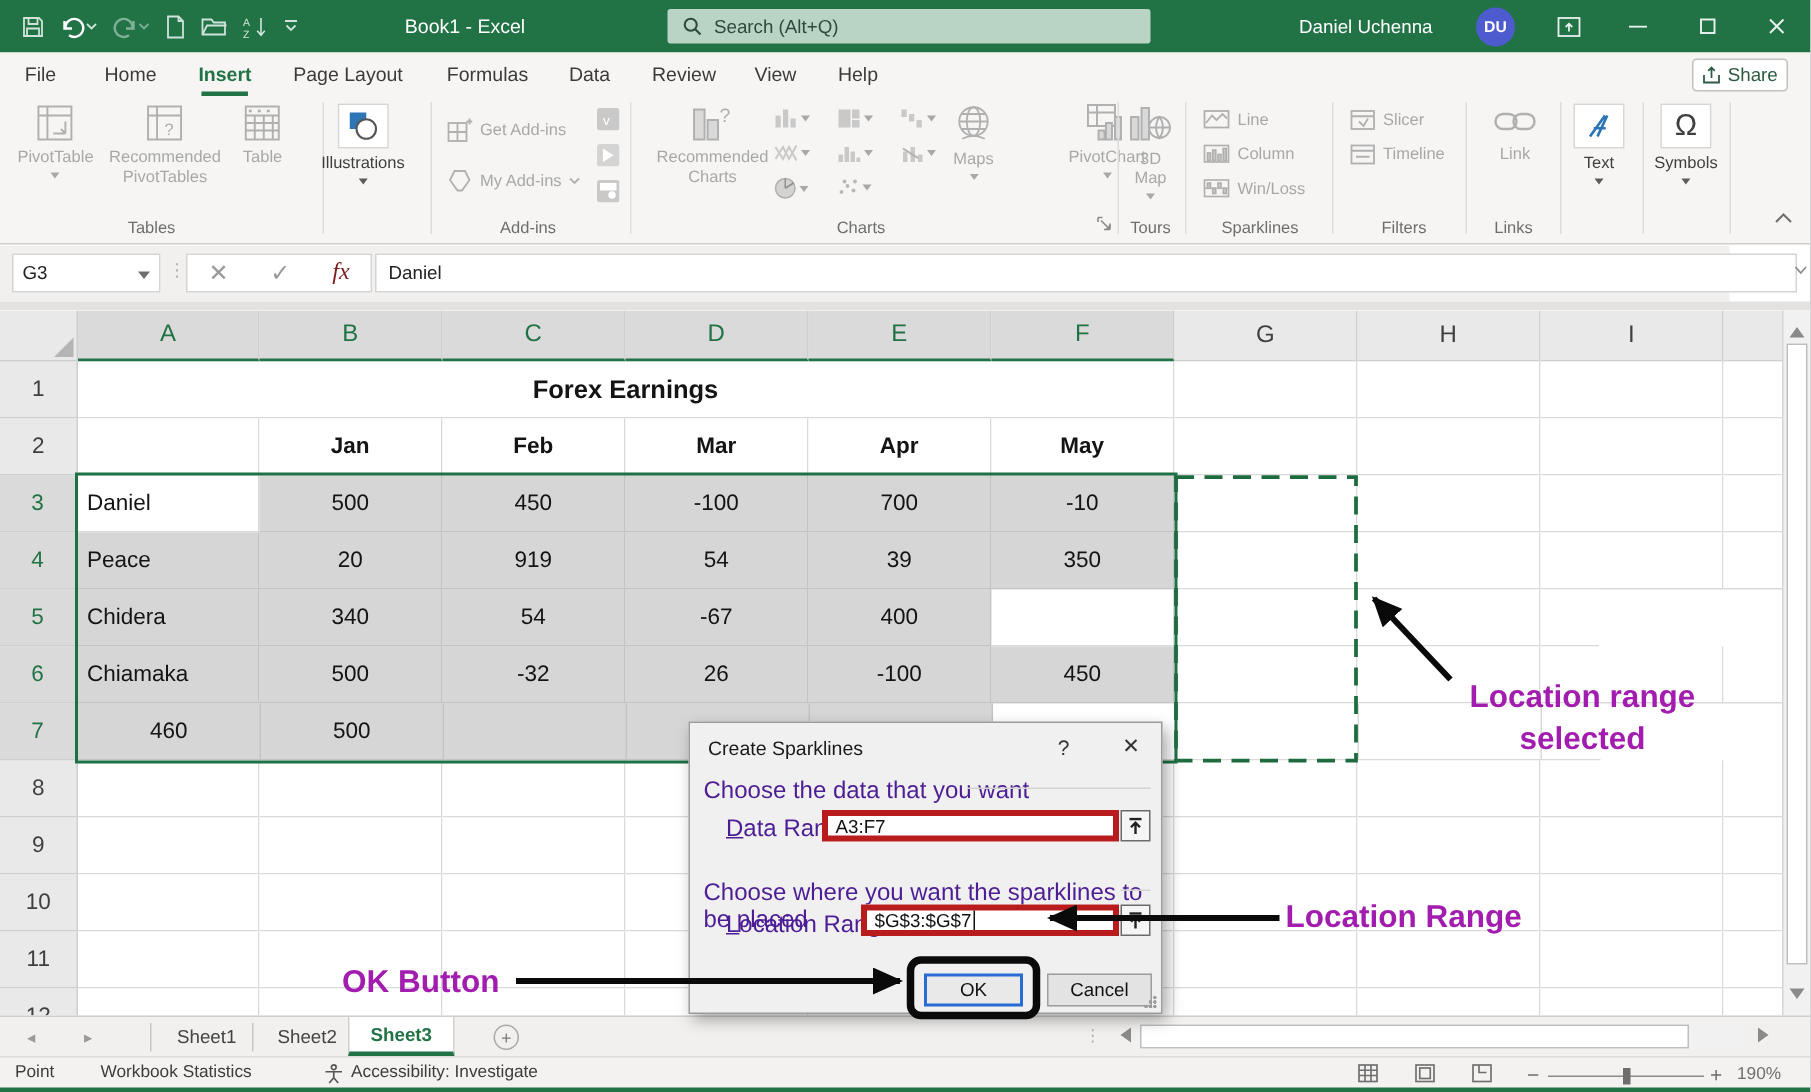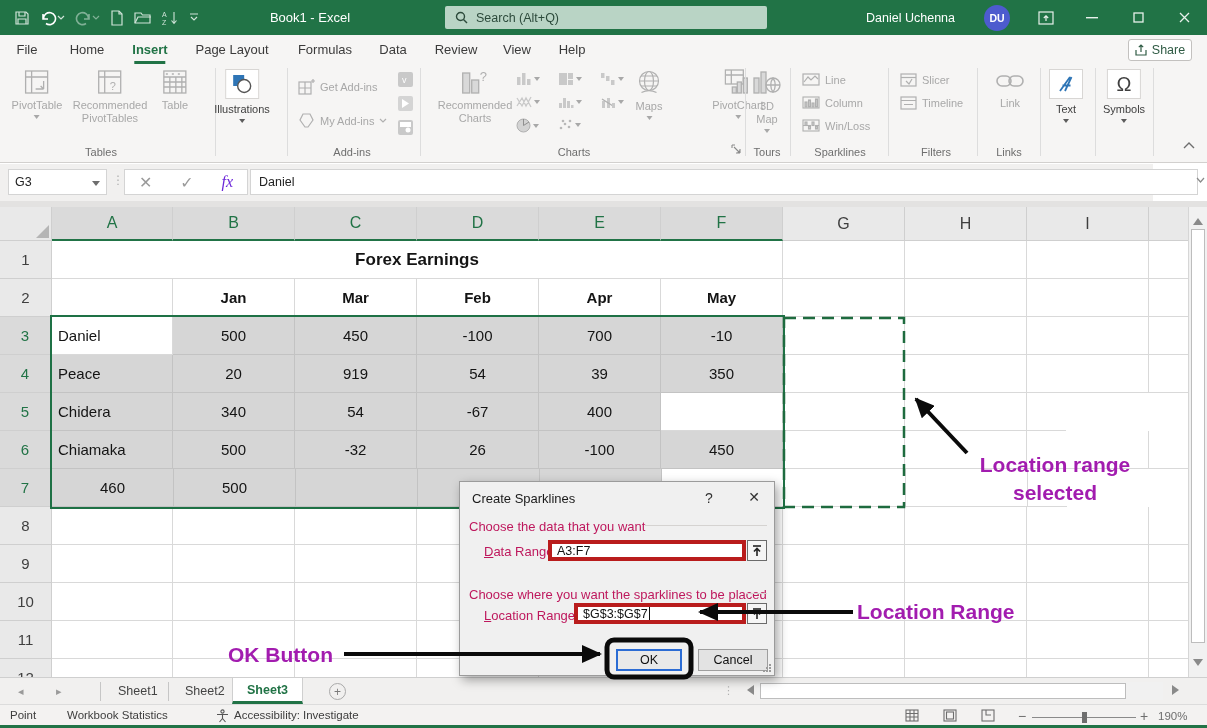--- a/index.html
+++ b/index.html
@@ -81,21 +81,21 @@
 .vs-up{position:absolute;left:4px;top:6px;width:0;height:0;border:5px solid transparent;border-bottom:7px solid #8a8a8a}
 .vs-thumb{position:absolute;left:2px;top:22px;width:14px;height:414px;background:#fff;border:1px solid #bdbdbd}
 .vs-dn{position:absolute;left:4px;bottom:6px;width:0;height:0;border:5px solid transparent;border-top:7px solid #8a8a8a}
 
 .dialog{position:absolute;left:459px;top:481px;width:316px;height:195px;background:#f0f0f0;
   border:1px solid #9b9b9b;box-shadow:3px 4px 10px rgba(0,0,0,.35);z-index:40;font-size:12px;color:#1a1a1a}
 .dtitle{position:absolute;left:12px;top:9px;font-size:13px}
 .dhelp{position:absolute;left:240px;top:8px;width:18px;text-align:center;font-size:14px;color:#333}
 .dclose{position:absolute;left:283px;top:7px;width:22px;text-align:center;font-size:14px;color:#333}
 .grpline{position:absolute;height:1px;background:#d5d3d1}
-.dlabel{position:absolute;font-size:13px;color:#be185d}
+.dlabel{position:absolute;font-size:16px;color:#4c1d95}
 .dinput{position:absolute;height:21px;background:#fff;border:4px solid #b91c1c;display:flex;align-items:center;
   padding-left:5px;font-size:12.5px;color:#111}
 .rangebtn{position:absolute;width:20px;height:21px;background:#f5f5f5;border:1px solid #6b6b6b;
   display:flex;align-items:center;justify-content:center}
 .dbtn{position:absolute;height:22px;display:flex;align-items:center;justify-content:center;font-size:12.5px;color:#111}
 .okbtn{left:156px;top:167px;width:66px;background:#e9e9e9;border:2px solid #2b6cd4}
 .cancelbtn{left:238px;top:167px;width:70px;background:#e3e3e3;border:1px solid #9e9e9e}
 .caretbar{display:inline-block;width:1px;height:13px;background:#111;margin-left:1px}
 .grip{position:absolute;right:3px;bottom:3px;width:9px;height:9px;
   background:radial-gradient(circle at 2px 8px,#9a9a9a 1px,transparent 1.4px),
@@ -524,21 +524,21 @@
 
   <div class="fbar">
     <div class="namebox">
       <span>G3</span>
       <span class="nbcaret"></span>
     </div>
     <div class="fdots">⋮</div>
     <div class="fbtns">
       <span>✕</span>
       <span>✓</span>
-      <span style="font-family:'Liberation Serif',serif;font-style:italic;color:#6d28d9">fx</span>
+      <span style="font-family:'Liberation Serif',serif;font-style:italic;color:#7f1d1d">fx</span>
     </div>
     <div class="finput">
       <span>Daniel</span>
     </div>
     <span style="position:absolute;left:1196px;top:13px">
       <svg width="9" height="6" viewBox="0 0 9 6" fill="none" stroke="#8a8a8a" stroke-width="1.2">
           <path d="M1 1l3.5 4L8 1"></path>
         </svg>
       </span>
   </div>
@@ -565,22 +565,22 @@
       <div class="c"></div>
         <div class="c"></div>
       <div class="c"></div>
         <div class="c p"></div>
     </div>
 
     <div class="row">
       <div class="rh">2</div>
       <div class="c a"></div>
       <div class="c b">Jan</div>
+      <div class="c b">Feb</div>
       <div class="c b">Mar</div>
-      <div class="c b">Feb</div>
       <div class="c b">Apr</div>
       <div class="c b">May</div>
       <div class="c"></div>
         <div class="c"></div>
       <div class="c"></div>
         <div class="c p"></div>
     </div>
 
     <div class="row">
       <div class="rh sel">3</div>

